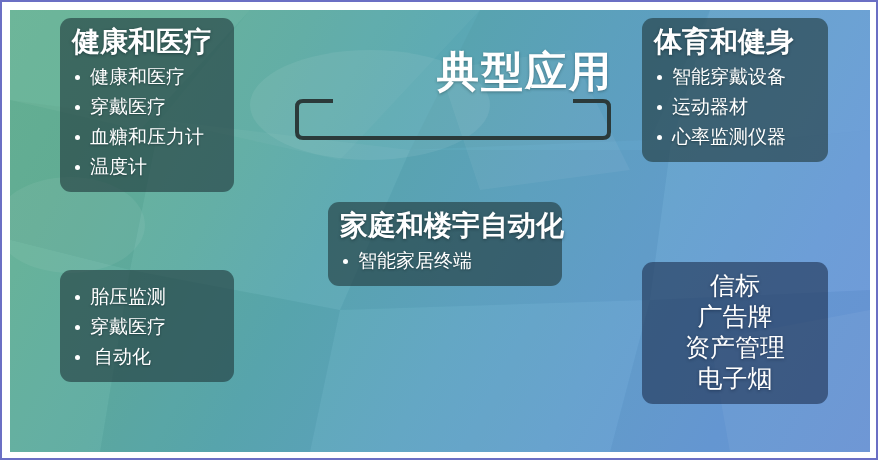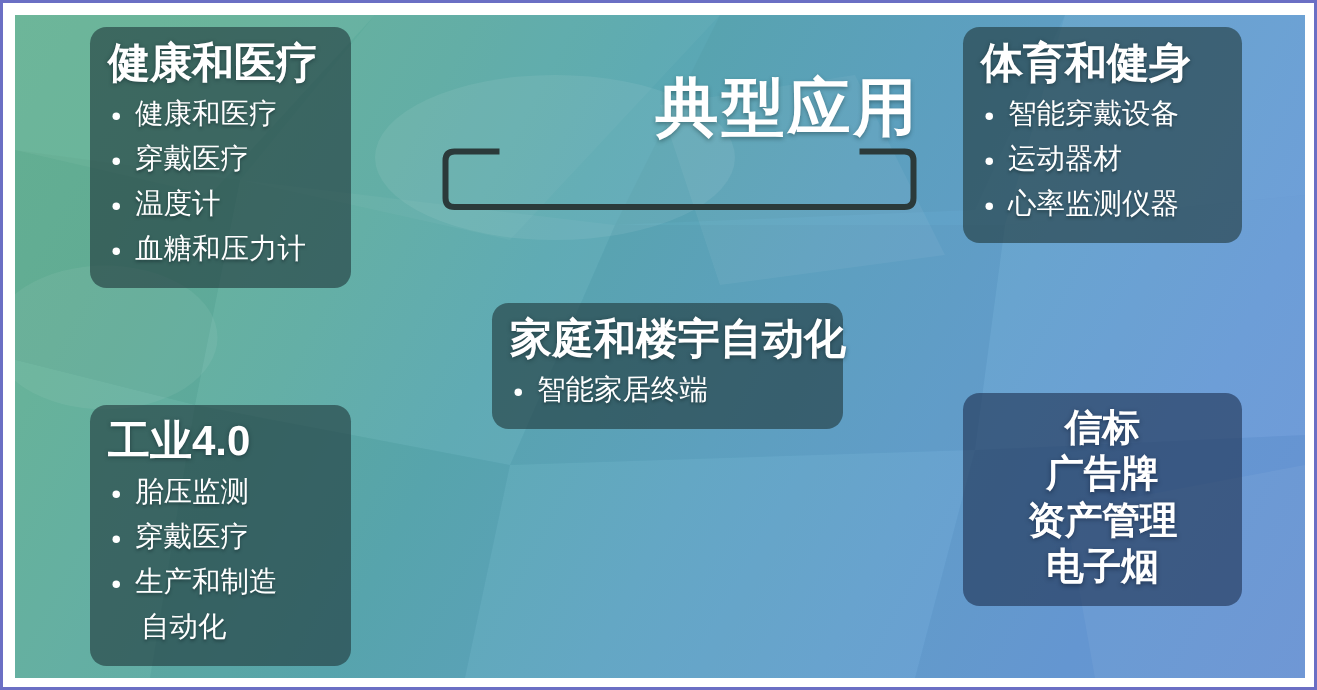--- a/index.html
+++ b/index.html
@@ -131,21 +131,21 @@
   }
 
   
   .plainlist {
     list-style: none;
     margin: 0;
     padding: 0;
   }
   .plainlist li {
     font-size: 25px;
-    font-weight: bold;
+    font-weight: normal;
     color: #ffffff;
     line-height: 31px;
     text-align: center;
     text-shadow: 0 1px 3px rgba(15,30,55,0.55);
     white-space: nowrap;
   }
 
   
   #card-health      { left: 50px;  top: 8px;   width: 174px; }
   #card-industry    { left: 50px;  top: 260px; width: 174px; }
@@ -184,32 +184,30 @@
                  L 310 42 Q 316 42 316 36 L 316 11 Q 316 5 310 5 L 282 5" fill="none" stroke="#2b3a3a" stroke-width="4" stroke-linecap="square" stroke-linejoin="round"></path>
       </svg>
       <div id="title-text">典型应用</div>
     </div>
 
     <div class="card" id="card-health">
       <div class="card-title">健康和医疗</div>
       <ul class="bullets">
         <li>健康和医疗</li>
         <li>穿戴医疗</li>
+        <li>血糖和压力计</li>
         <li>温度计</li>
-        <li>血糖和压力计</li>
       </ul>
     </div>
 
     <div class="card" id="card-industry">
-      <div class="card-title">工业4.0</div>
       <ul class="bullets">
         <li>胎压监测</li>
         <li>穿戴医疗</li>
         <li>
-          <span>生产和制造</span>
           <span class="cont">自动化</span>
         </li>
       </ul>
     </div>
 
     <div class="card" id="card-home">
       <div class="card-title">家庭和楼宇自动化</div>
       <ul class="bullets">
         <li>智能家居终端</li>
       </ul>

